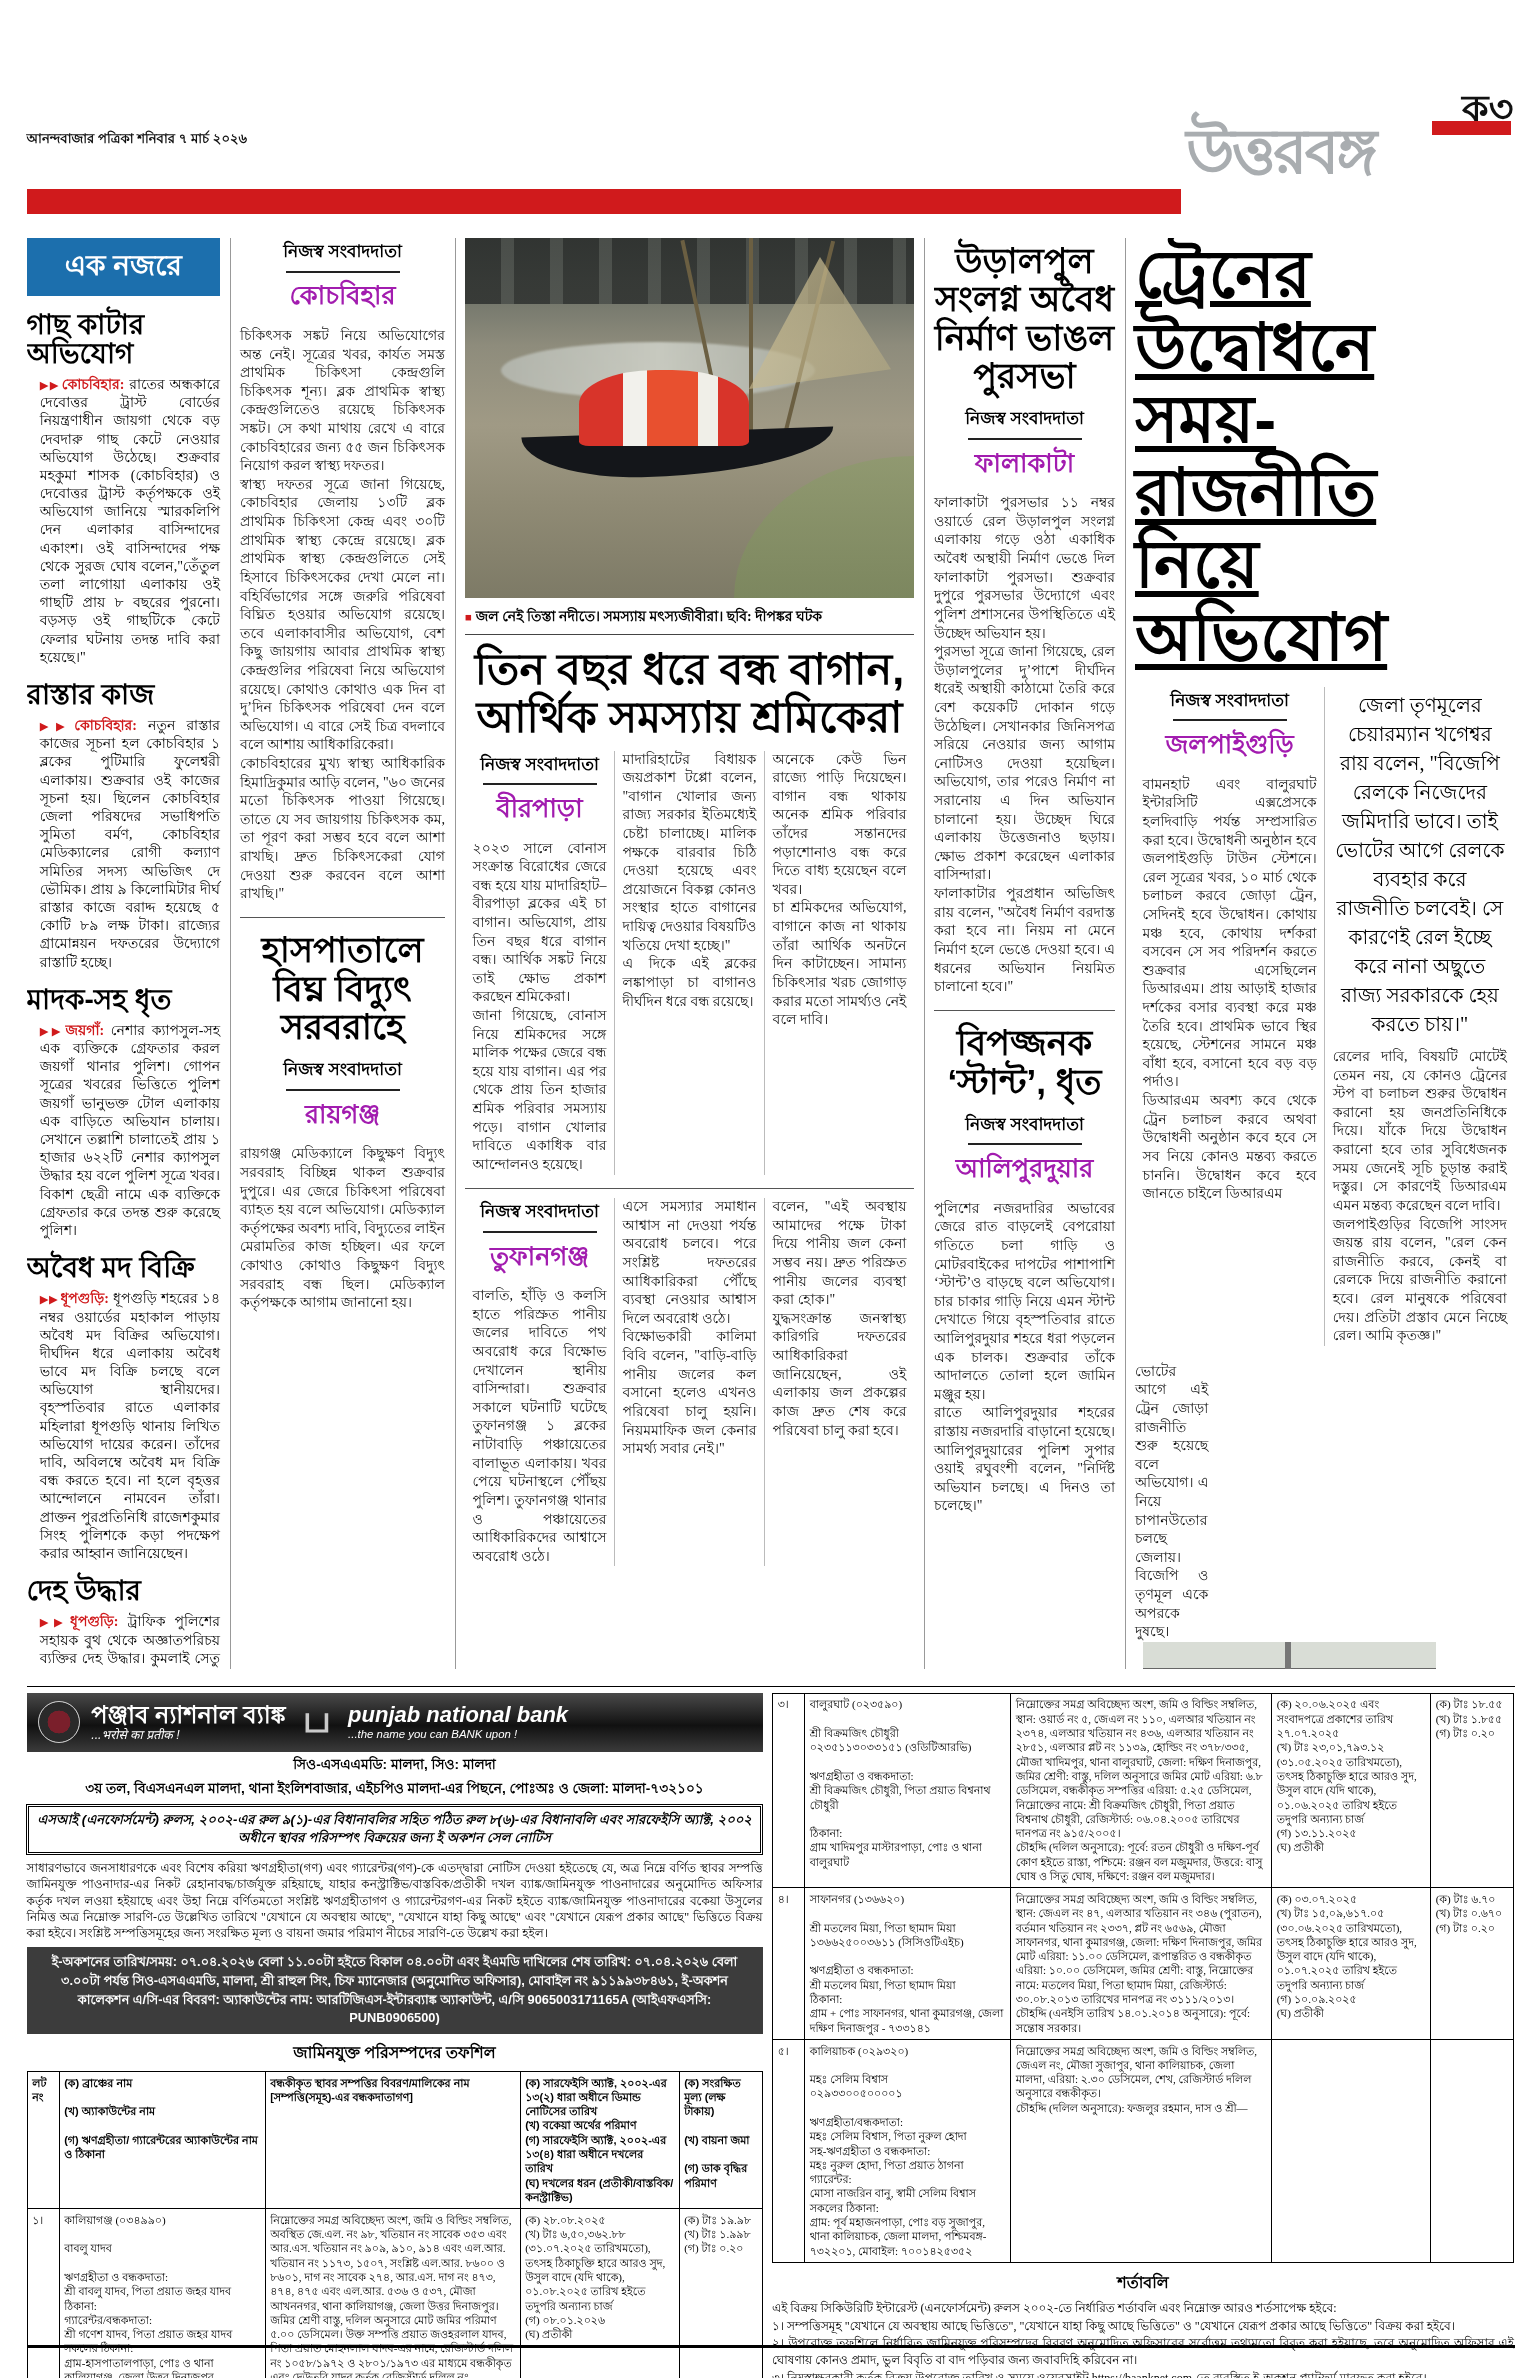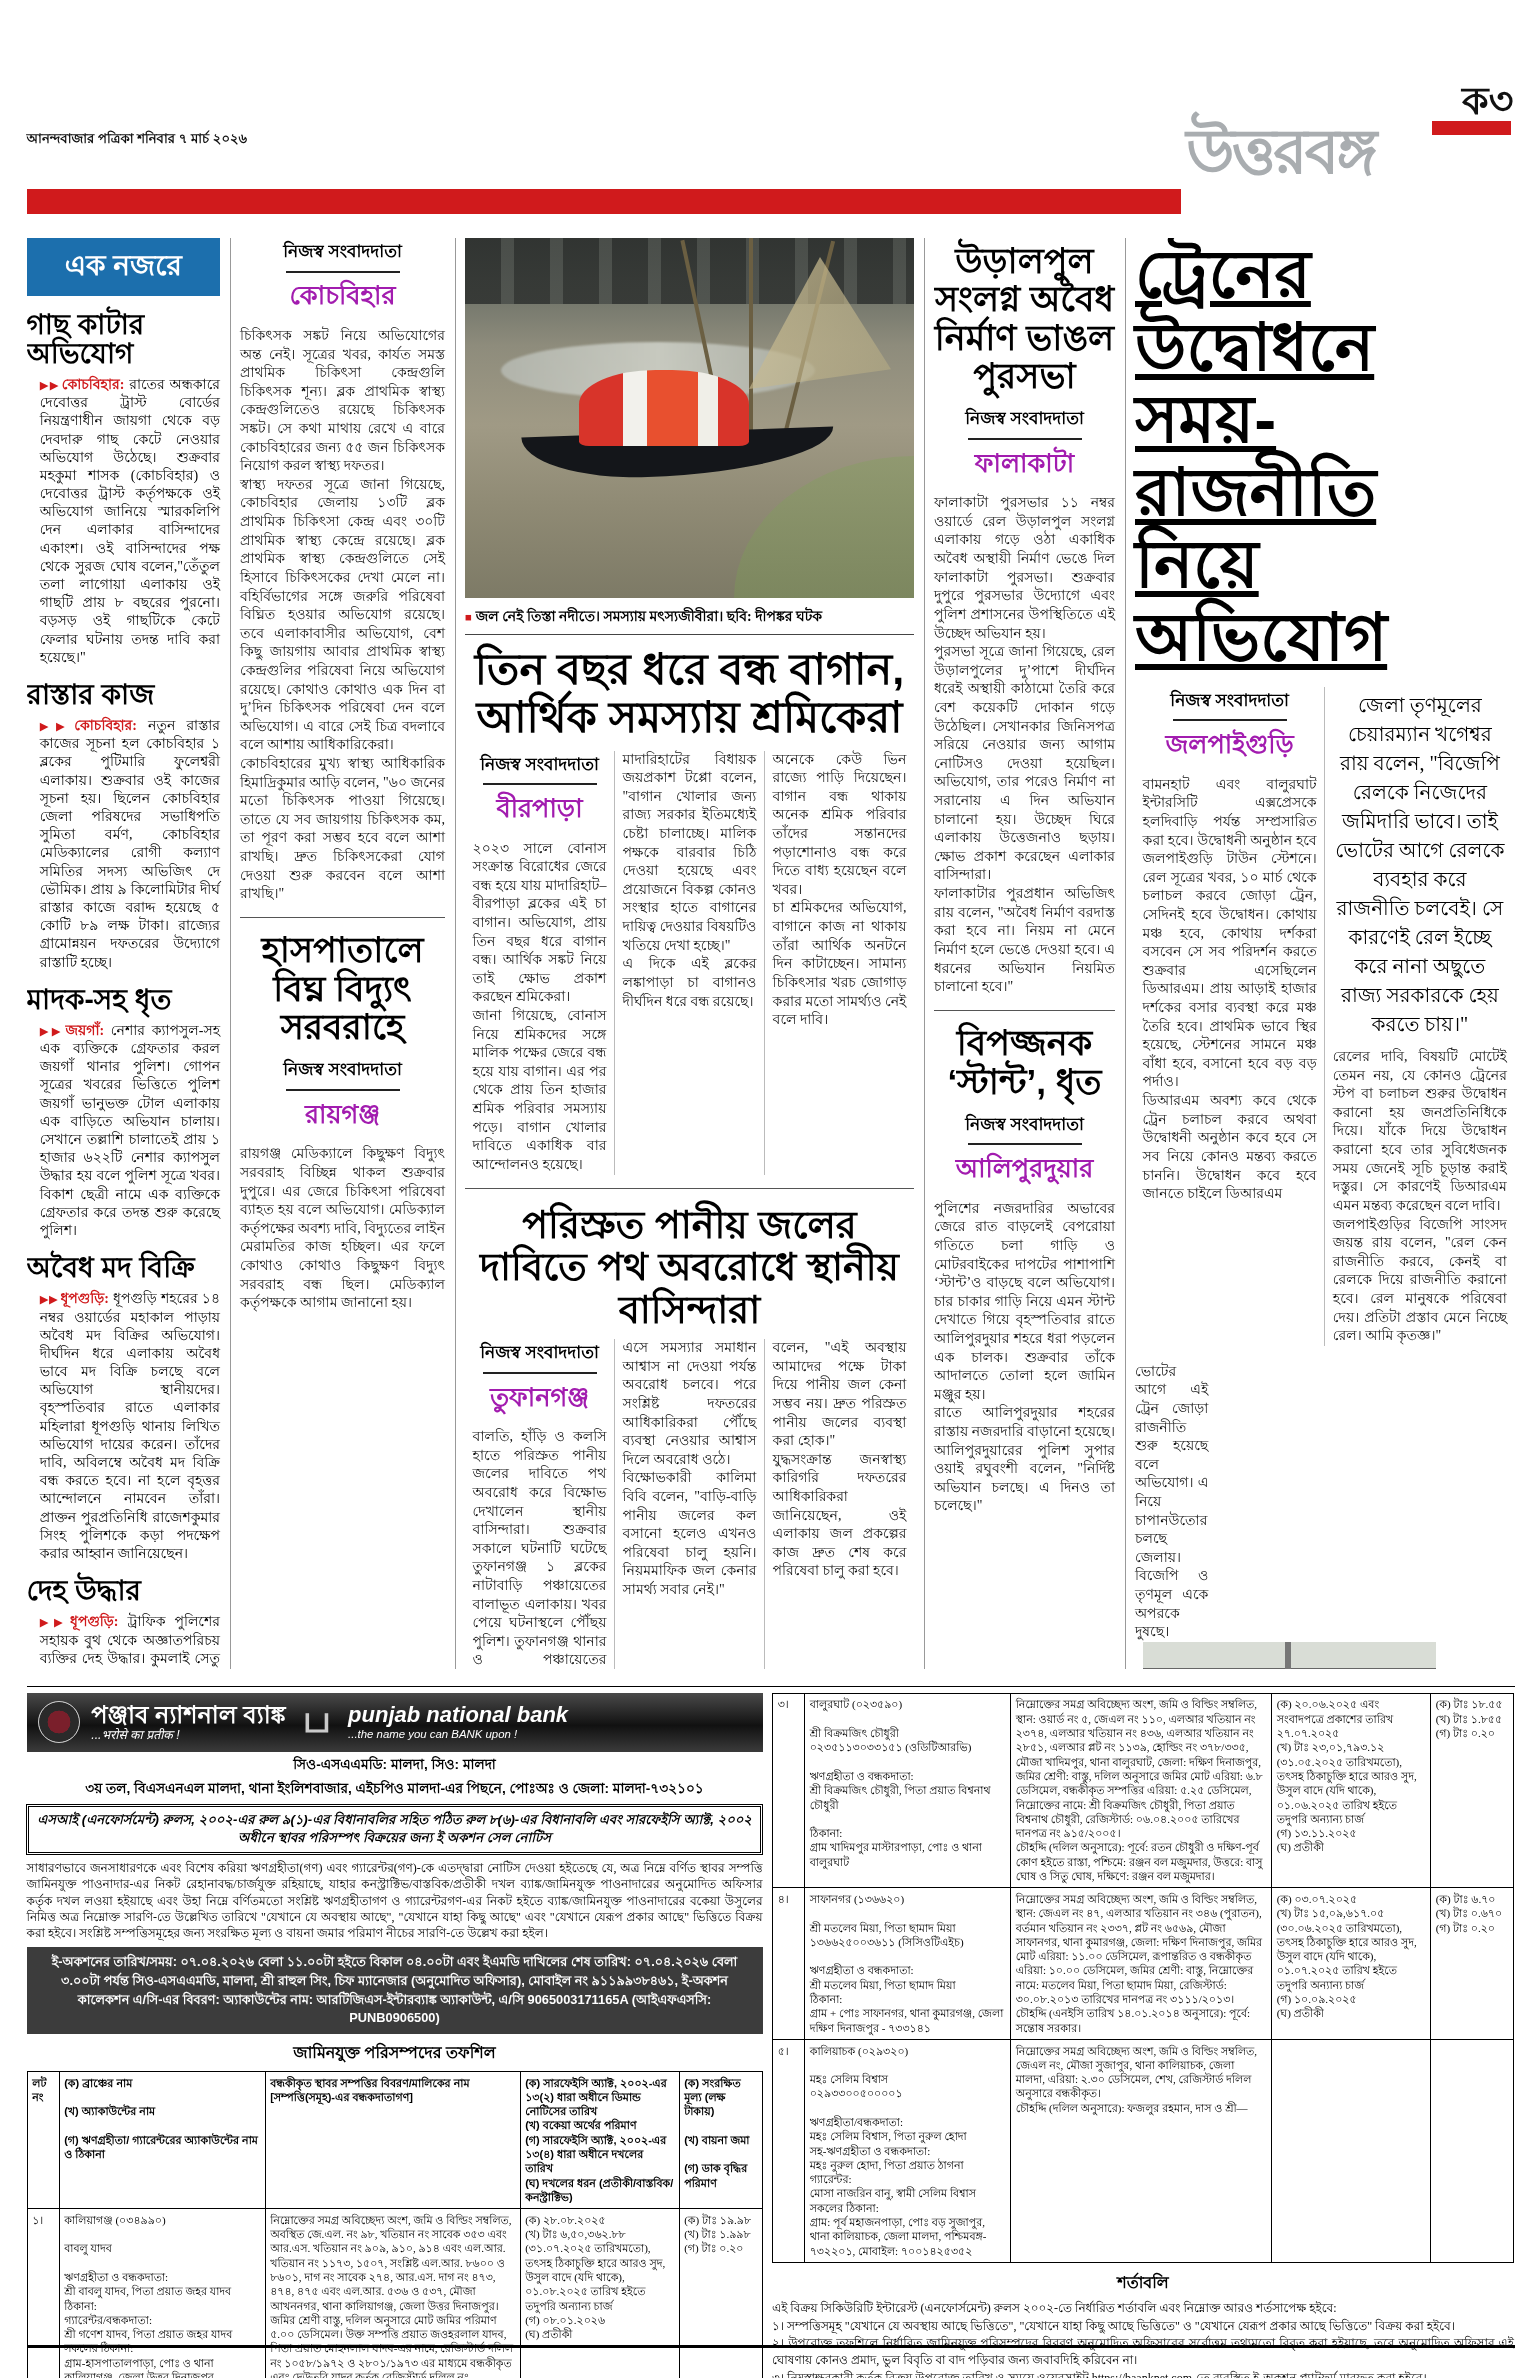--- a/index.html
+++ b/index.html
@@ -4,21 +4,21 @@
 <style>
   * { margin:0; padding:0; box-sizing:border-box; }
   body { background:#e8e8e8; font-family:"Liberation Serif", serif; }
   #paper { position:relative; width:1538px; height:2378px; background:#ffffff; margin:0 auto; overflow:hidden; }
 
   
   .edition-line { position:absolute; left:26.5px; top:129px; font-size:13.2px; font-weight:bold; font-family:"Liberation Sans",sans-serif; color:#111; }
   .redbar { position:absolute; left:26.5px; top:189px; width:1336px; height:24.6px; background:#d01a1c; }
   .masthead { position:absolute; left:1181px; top:57px; width:199px; height:199px; background:#fff; text-align:center; }
   .masthead-text { font-family:"Liberation Sans",sans-serif; font-weight:bold; font-size:62px; color:#a9adb0; line-height:189px; letter-spacing:-2.8px; }
-  .page-no { position:absolute; right:24.6px; top:71px; font-size:38px; font-weight:bold; font-family:"Liberation Sans",sans-serif; color:#111; }
+  .page-no { position:absolute; right:24.6px; top:79px; font-size:38px; font-weight:bold; font-family:"Liberation Sans",sans-serif; color:#111; }
   .mini-redbar { position:absolute; left:1432px; top:121px; width:79px; height:14px; background:#d01a1c; }
 
   
   .body-grid { position:absolute; left:26.5px; top:238px; width:1488px; height:1431px; display:flex; overflow:hidden; }
   .col { overflow:hidden; }
   .c1 { width:203px; padding-right:9.5px; }
   .c2 { width:225px; padding:0 9.5px; border-left:0.9px solid #999; }
   .c3 { width:469px; padding:0 9.5px; border-left:0.9px solid #999; }
   .c5 { width:201px; padding:0 9.5px; border-left:0.9px solid #999; }
   .c6 { width:390px; padding:0 0 0 9.5px; border-left:0.9px solid #999; }
@@ -187,21 +187,20 @@
 এ দিকে এই ব্লকের লঙ্কাপাড়া চা বাগানও দীর্ঘদিন ধরে বন্ধ রয়েছে।</div>
             </div>
           <div>
               <div class="bodytext">অনেকে কেউ ভিন রাজ্যে পাড়ি দিয়েছেন। বাগান বন্ধ থাকায় অনেক শ্রমিক পরিবার তাঁদের সন্তানদের পড়াশোনাও বন্ধ করে দিতে বাধ্য হয়েছেন বলে খবর।
 চা শ্রমিকদের অভিযোগ, বাগানে কাজ না থাকায় তাঁরা আর্থিক অনটনে দিন কাটাচ্ছেন। সামান্য চিকিৎসার খরচ জোগাড় করার মতো সামর্থ্যও নেই বলে দাবি।</div>
             </div>
         </div>
       </article>
 
       <article class="sep-top">
-        <h1 class="headline-lg">পরিস্রুত পানীয় জলের দাবিতে পথ অবরোধে স্থানীয় বাসিন্দারা</h1>
         <div class="threecol">
           <div>
             <div class="byline">নিজস্ব সংবাদদাতা</div>
             <div class="byline-rule"></div>
             <div class="dateline">তুফানগঞ্জ</div>
             <div class="bodytext">বালতি, হাঁড়ি ও কলসি হাতে পরিস্রুত পানীয় জলের দাবিতে পথ অবরোধ করে বিক্ষোভ দেখালেন স্থানীয় বাসিন্দারা। শুক্রবার সকালে ঘটনাটি ঘটেছে তুফানগঞ্জ ১ ব্লকের নাটাবাড়ি পঞ্চায়েতের বালাভূত এলাকায়। খবর পেয়ে ঘটনাস্থলে পৌঁছয় পুলিশ। তুফানগঞ্জ থানার ও পঞ্চায়েতের আধিকারিকদের আশ্বাসে অবরোধ ওঠে।</div>
           </div>
           <div>
               <div class="bodytext">এসে সমস্যার সমাধান আশ্বাস না দেওয়া পর্যন্ত অবরোধ চলবে। পরে সংশ্লিষ্ট দফতরের আধিকারিকরা পৌঁছে ব্যবস্থা নেওয়ার আশ্বাস দিলে অবরোধ ওঠে।
 বিক্ষোভকারী কালিমা বিবি বলেন, "বাড়ি-বাড়ি পানীয় জলের কল বসানো হলেও এখনও পরিষেবা চালু হয়নি। নিয়মমাফিক জল কেনার সামর্থ্য সবার নেই।"</div>

